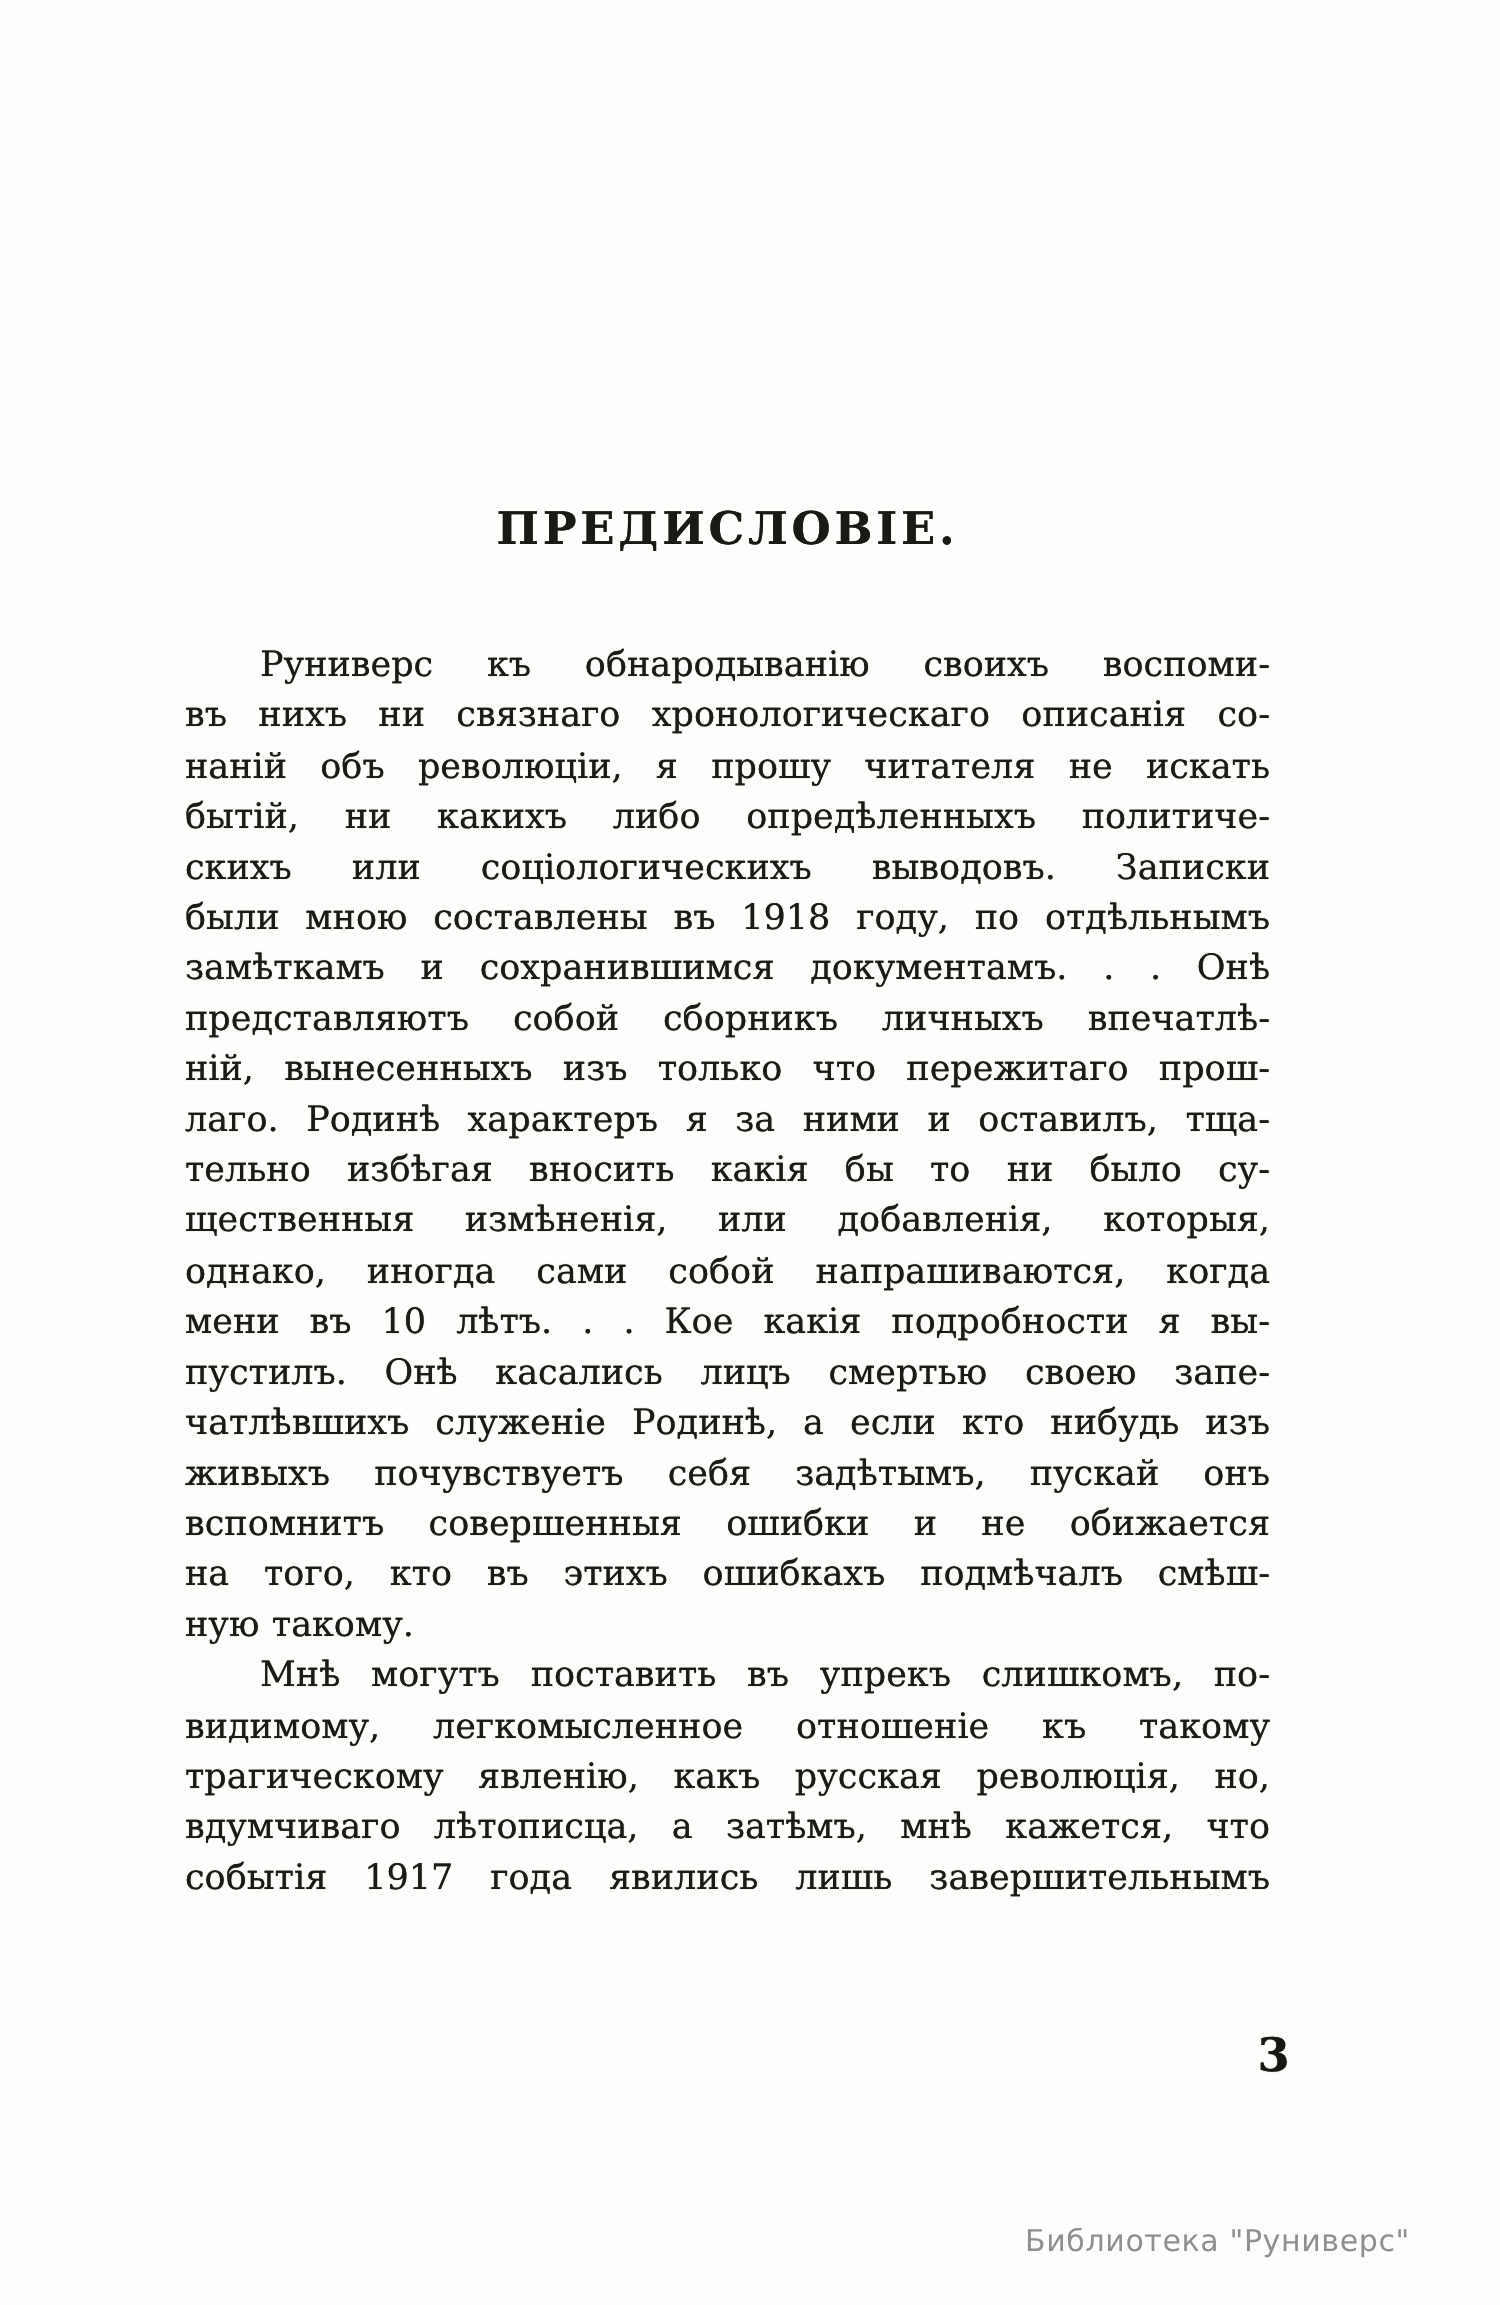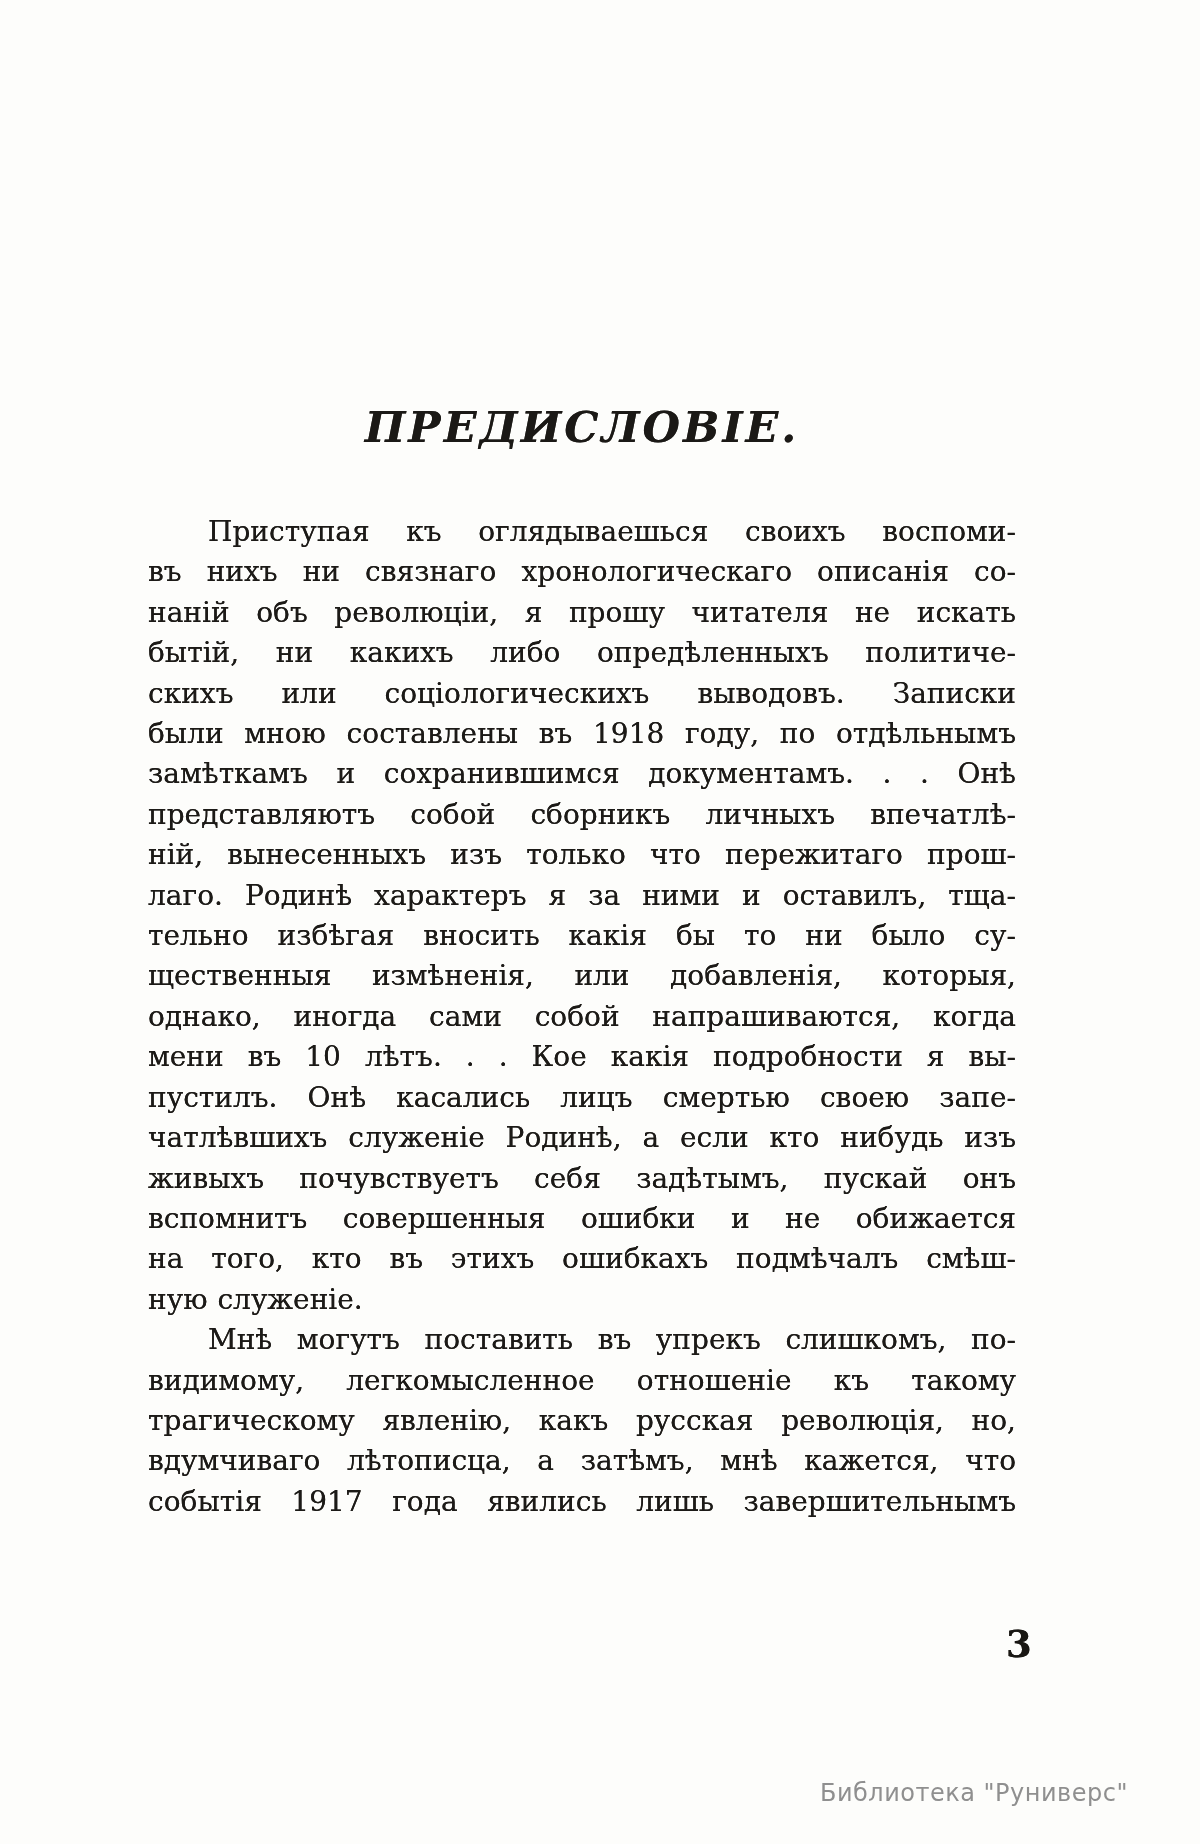--- a/index.html
+++ b/index.html
@@ -16,22 +16,21 @@
     font-family: "DejaVu Serif", "Liberation Serif", serif;
     color: #1c1a17;
   }
   .title {
     position: absolute;
     top: 402px;
     left: 148px;
     width: 868px;
     margin: 0;
     text-align: center;
-    font-size: 43px;
-    font-style: italic;
+    font-size: 36px;
     font-weight: 700;
     letter-spacing: 3px;
     color: #1b1916;
     text-shadow: 0 0 0.5px rgba(25,22,18,0.85);
   }
   .text-block {
     position: absolute;
     top: 512px;
     left: 148px;
     width: 868px;
@@ -64,40 +63,40 @@
     color: #8f8f8f;
     letter-spacing: 0.5px;
   }
 </style>
 </head>
 <body>
 
 <div class="page">
   <h1 class="title">ПРЕДИСЛОВІЕ.</h1>
   <div class="text-block" id="text-block">
-      <div class="line indent">Приступая къ оглядываешься своихъ воспоми-</div>
+      <div class="line indent">Руниверс къ обнародыванію своихъ воспоми-</div>
       <div class="line">въ нихъ ни связнаго хронологическаго описанія со-</div>
       <div class="line">наній объ революціи, я прошу читателя не искать</div>
       <div class="line">бытій, ни какихъ либо опредѣленныхъ политиче-</div>
       <div class="line">скихъ или соціологическихъ выводовъ. Записки</div>
       <div class="line">были мною составлены въ 1918 году, по отдѣльнымъ</div>
       <div class="line">замѣткамъ и сохранившимся документамъ. . . Онѣ</div>
       <div class="line">представляютъ собой сборникъ личныхъ впечатлѣ-</div>
       <div class="line">ній, вынесенныхъ изъ только что пережитаго прош-</div>
       <div class="line">лаго. Родинѣ характеръ я за ними и оставилъ, тща-</div>
       <div class="line">тельно избѣгая вносить какія бы то ни было су-</div>
       <div class="line">щественныя измѣненія, или добавленія, которыя,</div>
       <div class="line">однако, иногда сами собой напрашиваются, когда</div>
       <div class="line">мени въ 10 лѣтъ. . . Кое какія подробности я вы-</div>
       <div class="line">пустилъ. Онѣ касались лицъ смертью своею запе-</div>
       <div class="line">чатлѣвшихъ служеніе Родинѣ, а если кто нибудь изъ</div>
       <div class="line">живыхъ почувствуетъ себя задѣтымъ, пускай онъ</div>
       <div class="line">вспомнитъ совершенныя ошибки и не обижается</div>
       <div class="line">на того, кто въ этихъ ошибкахъ подмѣчалъ смѣш-</div>
-      <div class="line no-justify">ную служеніе.</div>
+      <div class="line no-justify">ную такому.</div>
       <div class="line indent">Мнѣ могутъ поставить въ упрекъ слишкомъ, по-</div>
       <div class="line">видимому,  легкомысленное  отношеніе  къ  такому</div>
       <div class="line">трагическому явленію, какъ русская революція, но,</div>
       <div class="line">вдумчиваго лѣтописца, а затѣмъ, мнѣ кажется, что</div>
       <div class="line">событія 1917 года явились лишь завершительнымъ</div>
     </div>
   <div class="page-number">3</div>
   <div class="watermark">Библиотека "Руниверс"</div>
 </div>
 

